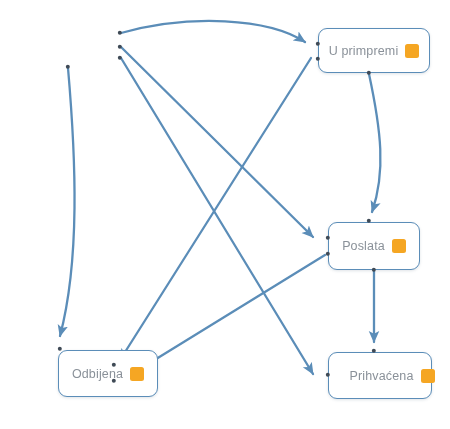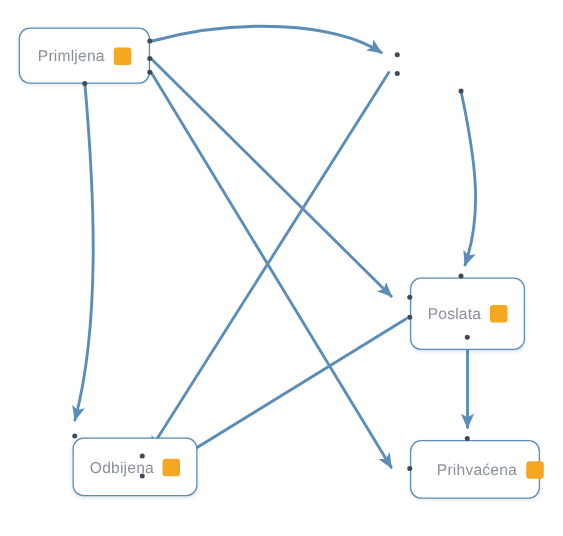--- a/index.html
+++ b/index.html
@@ -92,36 +92,36 @@
       <path d="M 369 74 C 381 130, 386 172, 372 212" marker-end="url(#arrowhead)"></path>
 
       <path d="M 311 58 L 120 360" marker-end="url(#arrowhead)"></path>
 
       <path d="M 374 271 L 374 342" marker-end="url(#arrowhead)"></path>
 
       <path d="M 325 255 L 122 380" marker-end="url(#arrowhead)"></path>
     </g>
   </svg>
 
-  <div class="node" style="left:15px; top:22px; width:105px; height:45px;">
-    <div class="node-inner">
-      <span class="node-label">Primljena</span>
-      <span class="node-badge"></span>
-    </div>
-  </div>
   <span class="port" style="left:120px; top:33px;"></span>
   <span class="port" style="left:120px; top:47px;"></span>
   <span class="port" style="left:120px; top:58px;"></span>
   <span class="port" style="left:68px;  top:67px;"></span>
 
+  <div class="node" style="left:318px; top:28px; width:112px; height:45px;">
+    <div class="node-inner">
+      <span class="node-label">U primpremi</span>
+      <span class="node-badge"></span>
+    </div>
+  </div>
   <span class="port" style="left:318px; top:44px;"></span>
   <span class="port" style="left:318px; top:59px;"></span>
   <span class="port" style="left:369px; top:73px;"></span>
 
-  <div class="node" style="left:328px; top:222px; width:92px; height:58px;">
+  <div class="node" style="left:328px; top:222px; width:92px; height:48px;">
     <div class="node-inner">
       <span class="node-label">Poslata</span>
       <span class="node-badge"></span>
     </div>
   </div>
   <span class="port" style="left:369px; top:221px;"></span>
   <span class="port" style="left:328px; top:238px;"></span>
   <span class="port" style="left:328px; top:254px;"></span>
   <span class="port" style="left:374px; top:270px;"></span>
 

